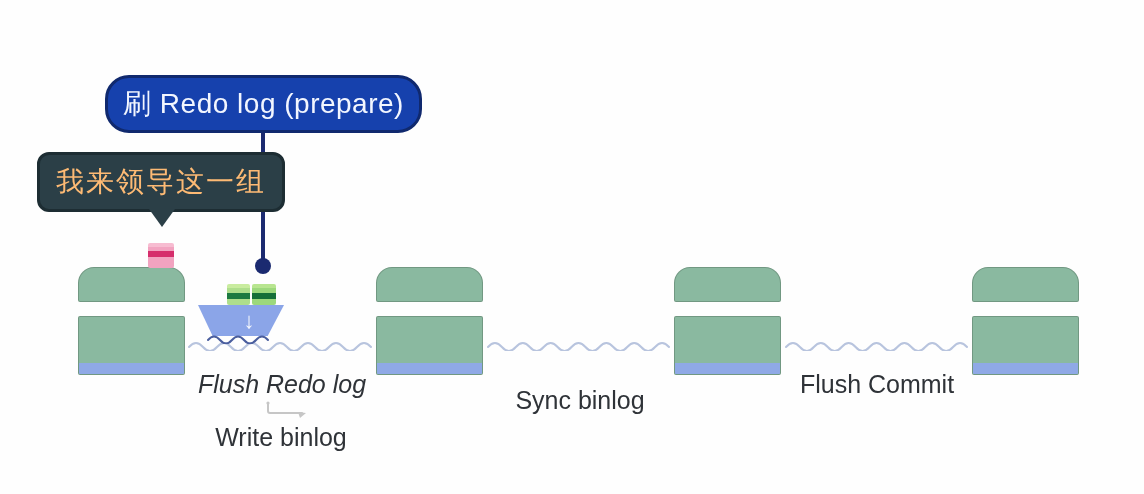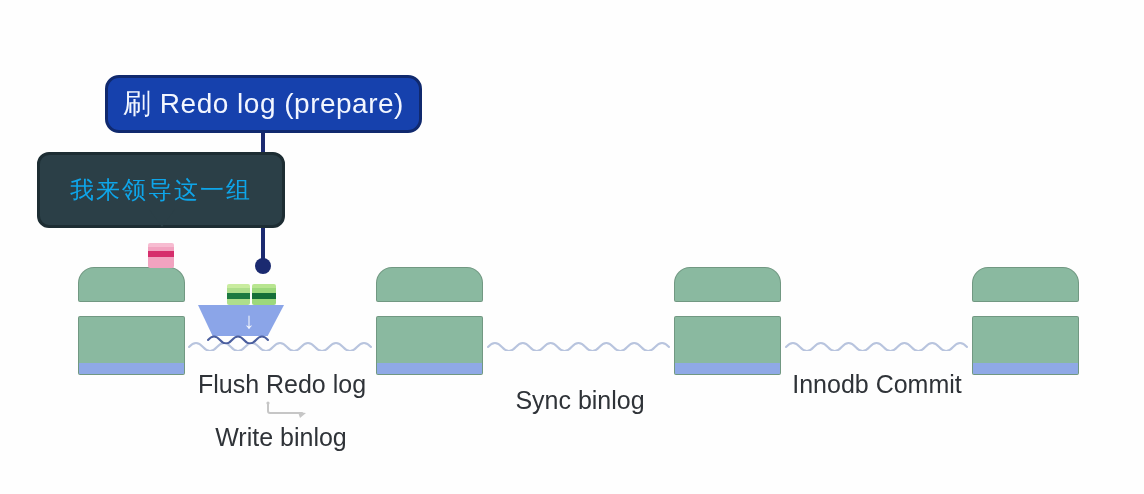--- a/index.html
+++ b/index.html
@@ -5,28 +5,28 @@
   html,body{margin:0;padding:0;background:#fff;}
   #stage{
     position:relative;width:1144px;height:494px;overflow:hidden;
     background:#fefefe;
     font-family:"Liberation Sans","DejaVu Sans",sans-serif;
   }
   
   .bubble{position:absolute;display:flex;align-items:center;justify-content:center;
     color:#f2f6ff;z-index:3;box-sizing:border-box;}
   #prepare-bubble{
-    left:105px;top:75px;width:317px;height:58px;border-radius:14px;
+    left:105px;top:75px;width:317px;height:58px;border-radius:24px;
     background:var(--prepare-bubble-bg,#1641ad);
     border:3px solid #10296e;font-size:28px;letter-spacing:.5px;
   }
   #leader-bubble{
-    left:37px;top:152px;width:248px;height:76px;border-radius:12px;
+    left:37px;top:152px;width:248px;height:60px;border-radius:12px;
     background:var(--leader-bubble-bg,#2b3f47);
-    border:3px solid #1d2d33;font-size:24px;letter-spacing:2px;color:#0ea5e9;
+    border:3px solid #1d2d33;font-size:28px;letter-spacing:2px;color:#fdba74;
   }
   #leader-tail{
     position:absolute;left:149px;top:209px;width:0;height:0;z-index:3;
     border-left:13px solid transparent;border-right:13px solid transparent;
     border-top:18px solid var(--leader-bubble-bg,#2b3f47);
   }
   
   #connector-line{position:absolute;left:261px;top:130px;width:4px;height:132px;
     background:var(--connector,#1b2a70);z-index:1;}
   #connector-dot{position:absolute;left:255px;top:258px;width:16px;height:16px;
@@ -62,21 +62,21 @@
     transform:translateX(8px);}
   
   .wave{position:absolute;top:339px;height:12px;z-index:0;}
   #wave-1{left:188px;width:186px;}
   #wave-2{left:487px;width:185px;}
   #wave-3{left:785px;width:185px;}
   #boat-wake{position:absolute;left:207px;top:333px;width:62px;height:11px;z-index:2;}
   
   .step-label{position:absolute;transform:translateX(-50%);white-space:nowrap;
     color:var(--label-text,#2f3338);font-size:25px;}
-  #label-flush-redo{left:282px;top:370px;}
+  #label-flush-redo{left:282px;top:370px;font-style:italic;}
   #label-sync-binlog{left:580px;top:386px;}
   #label-innodb-commit{left:877px;top:370px;}
   #label-write-binlog{left:281px;top:423px;text-align:center;}
   #flow-arrow{position:absolute;left:263px;top:399px;width:48px;height:22px;}
 </style>
 </head>
 <body>
 
 <div id="stage">
 
@@ -132,21 +132,21 @@
   </svg>
   <svg class="wave" id="wave-3" viewBox="0 0 186 12" preserveAspectRatio="none">
     <path d="M1,8 q7,-8 14,0 t14,0 t14,0 t14,0 t14,0 t14,0 t14,0 t14,0 t14,0 t14,0 t14,0 t14,0 t14,0" fill="none" stroke="#b8c4de" stroke-width="2" stroke-linecap="round"></path>
   </svg>
   <svg id="boat-wake" viewBox="0 0 62 11" preserveAspectRatio="none">
     <path d="M1,7 q6,-7 12,0 t12,0 t12,0 t12,0 t12,0" fill="none" stroke="#4a5e9e" stroke-width="2" stroke-linecap="round"></path>
   </svg>
 
   <div class="step-label" id="label-flush-redo">Flush Redo log</div>
   <div class="step-label" id="label-sync-binlog">Sync binlog</div>
-  <div class="step-label" id="label-innodb-commit">Innodb Commit</div>
+  <div class="step-label" id="label-innodb-commit">Flush Commit</div>
   <div class="step-label" id="label-write-binlog">Write binlog</div>
 
   <svg id="flow-arrow" viewBox="0 0 48 22">
     <circle cx="5" cy="4" r="1.6" fill="#c6c6c6"></circle>
     <path d="M5,5 v7 a2,2 0 0 0 2,2 h32" fill="none" stroke="#c6c6c6" stroke-width="2" stroke-linecap="round"></path>
     <path d="M35,13 l8,1 -6,5 z" fill="#c6c6c6"></path>
   </svg>
 
 </div>
 

